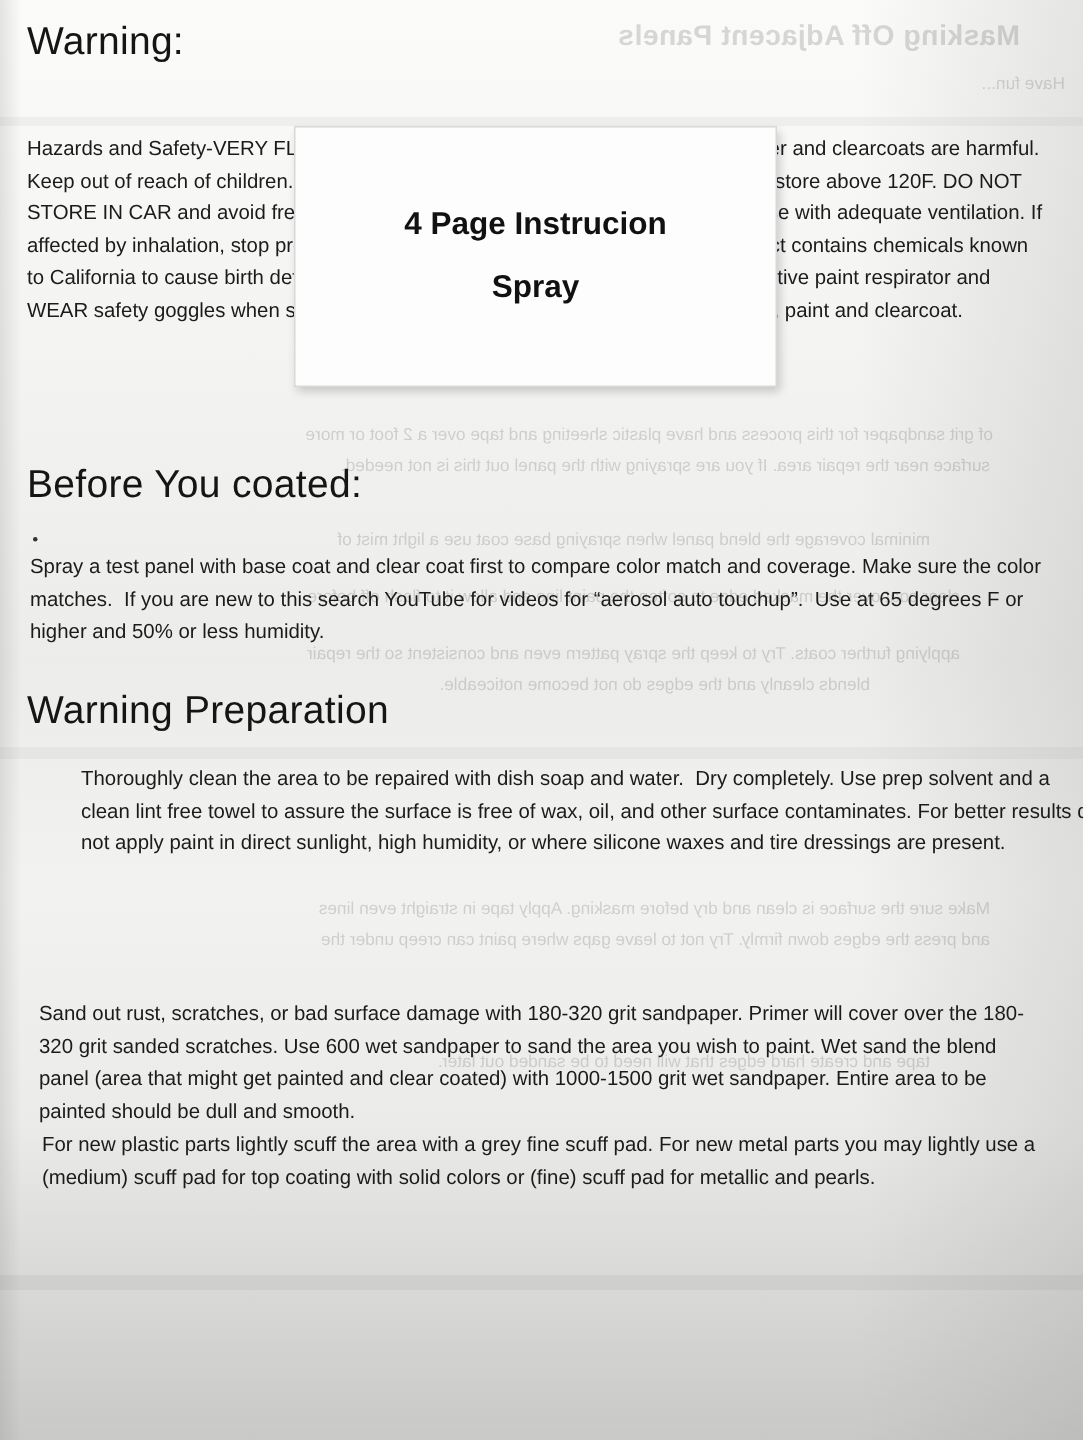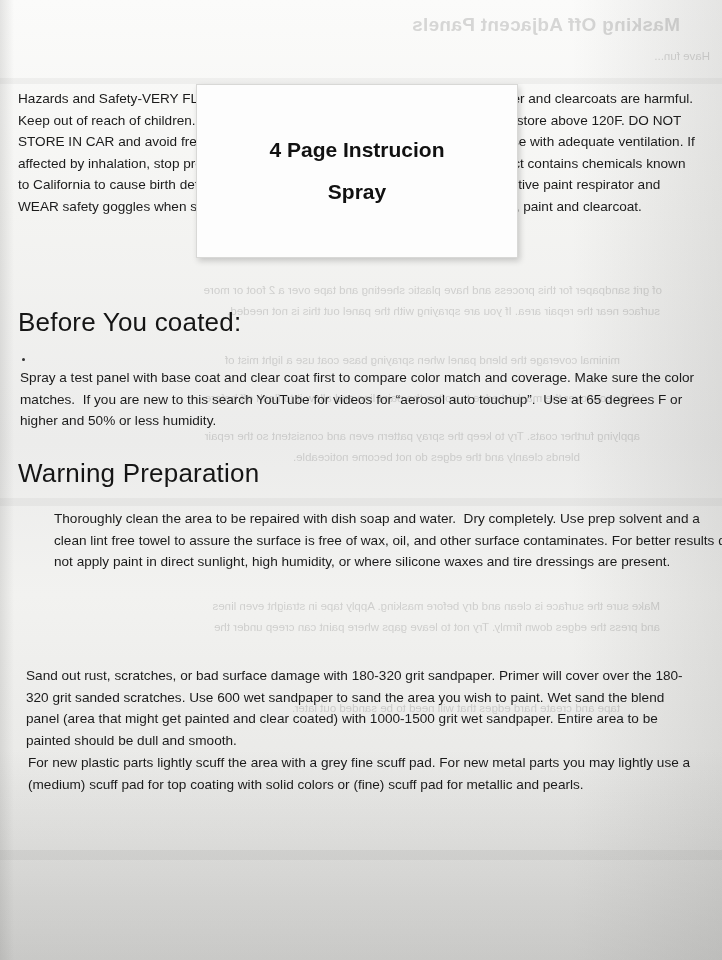--- a/index.html
+++ b/index.html
@@ -134,20 +134,21 @@
   <div class="bleed bleed-body" style="left:20px; top:352px; width:600px;">minimal coverage the blend panel when spraying base coat use a light mist of</div>
   <div class="bleed bleed-body" style="left:20px; top:390px; width:620px;">clear coat over the masked edge to soften the paint line and allow it to flash off before</div>
   <div class="bleed bleed-body" style="left:20px; top:428px; width:620px;">applying further coats. Try to keep the spray pattern even and consistent so the repair</div>
   <div class="bleed bleed-body" style="left:20px; top:449px; width:560px;">blends cleanly and the edges do not become noticeable.</div>
   <div class="bleed bleed-body" style="left:20px; top:598px; width:640px;">Make sure the surface is clean and dry before masking. Apply tape in straight even lines</div>
   <div class="bleed bleed-body" style="left:20px; top:619px; width:640px;">and press the edges down firmly. Try not to leave gaps where paint can creep under the</div>
   <div class="bleed bleed-body" style="left:20px; top:700px; width:600px;">tape and create hard edges that will need to be sanded out later.</div>
 
   <div class="content">
 
+    <h1 class="sect" style="left:18px; top:12px;">Warning:</h1>
     <p class="body" style="left:18px; top:88px; width:680px;">Hazards and Safety-VERY FLAMMABLE. All aerosol touch-up paint including primer and clearcoats are harmful. Keep out of reach of children. Call a physician IMMEDIATELY if swallowed. Do not store above 120F. DO NOT STORE IN CAR and avoid freezing. Follow local regulations for proper disposal. Use with adequate ventilation. If affected by inhalation, stop product use immediately and call physician. This product contains chemicals known to California to cause birth defects, cancer and other reproductive harm. Use a positive paint respirator and WEAR safety goggles when spraying to protect your eyes. This includes the primer, paint and clearcoat.</p>
 
     <h1 class="sect" style="left:18px; top:307px;">Before You coated:</h1>
     <div class="dot" style="left:22px; top:358px;"></div>
     <p class="body" style="left:20px; top:367px; width:678px;">Spray a test panel with base coat and clear coat first to compare color match and coverage. Make sure the color matches.  If you are new to this search YouTube for videos for “aerosol auto touchup”.  Use at 65 degrees F or higher and 50% or less humidity.</p>
 
     <h1 class="sect" style="left:18px; top:458px;">Warning Preparation</h1>
     <p class="body" style="left:18px; top:508px; width:682px;margin-left:36px;">Thoroughly clean the area to be repaired with dish soap and water.  Dry completely. Use prep solvent and a clean lint free towel to assure the surface is free of wax, oil, and other surface contaminates. For better results do not apply paint in direct sunlight, high humidity, or where silicone waxes and tire dressings are present.</p>
 
     <p class="body" style="left:26px; top:665px; width:672px;">Sand out rust, scratches, or bad surface damage with 180-320 grit sandpaper. Primer will cover over the 180-320 grit sanded scratches. Use 600 wet sandpaper to sand the area you wish to paint. Wet sand the blend panel (area that might get painted and clear coated) with 1000-1500 grit wet sandpaper. Entire area to be painted should be dull and smooth.</p>

